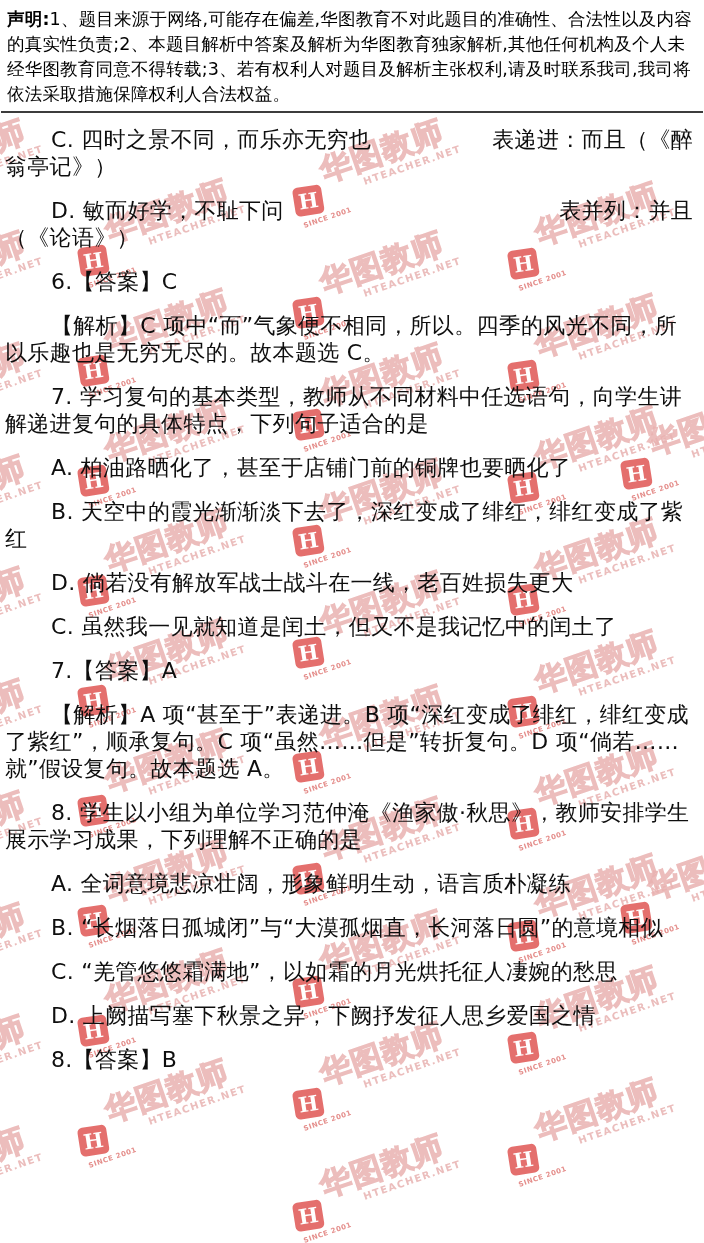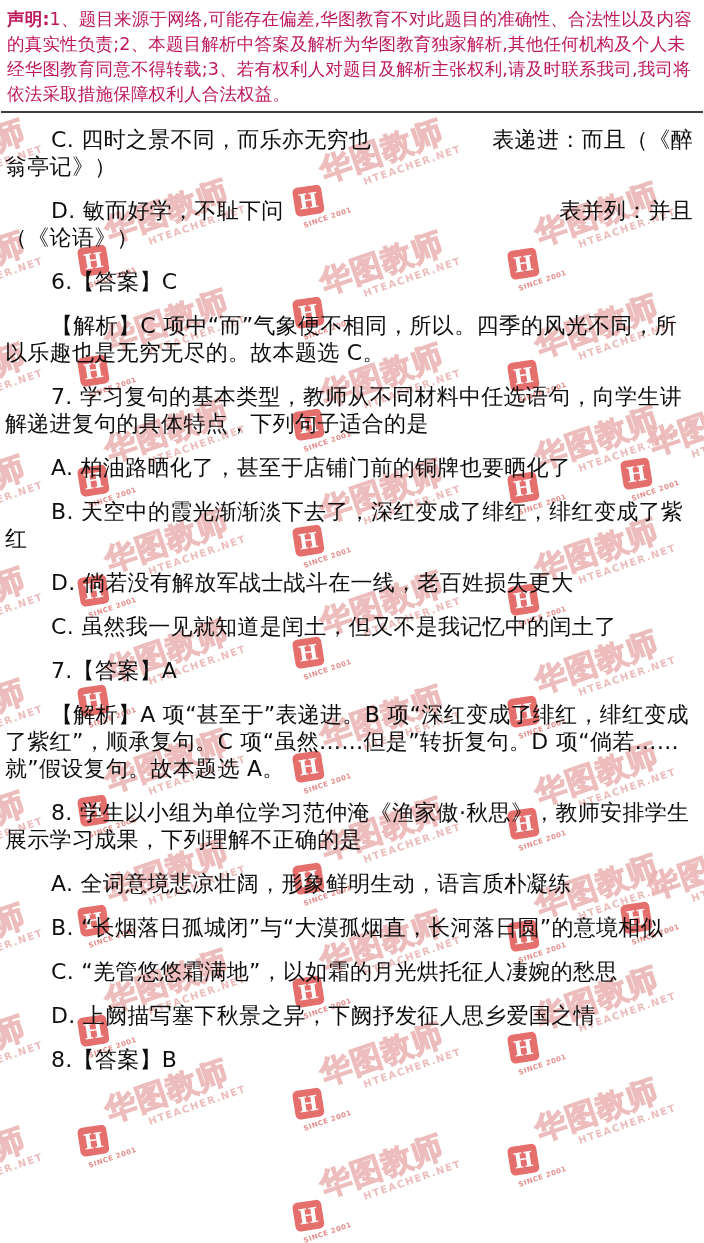--- a/index.html
+++ b/index.html
@@ -32,21 +32,21 @@
     letter-spacing:1px;white-space:nowrap;
     color:#f6e2e2;-webkit-text-stroke:1.3px #e9b2b1;opacity:.85;
   }
   .wm-site{
     position:absolute;left:73px;top:39px;font-size:10px;font-weight:700;
     color:#e9b6b5;letter-spacing:1.4px;white-space:nowrap;opacity:.9;
   }
   
   .doc{position:relative;z-index:1;}
   .disclaimer{
-    color:#be185d;font-size:17.5px;line-height:25px;
+    color:#000000;font-size:17.5px;line-height:25px;
     padding:7px 5px 4px 7px;font-weight:400;
     letter-spacing:.2px;
   }
   .disclaimer b{font-weight:700;}
   .divider{border-bottom:2px solid #3c3c3c;margin:0 1px;}
   .content{
     padding:13px 7px 0 5px;
     font-size:22px;line-height:27px;color:#0e0e0e;
     letter-spacing:.3px;
   }

